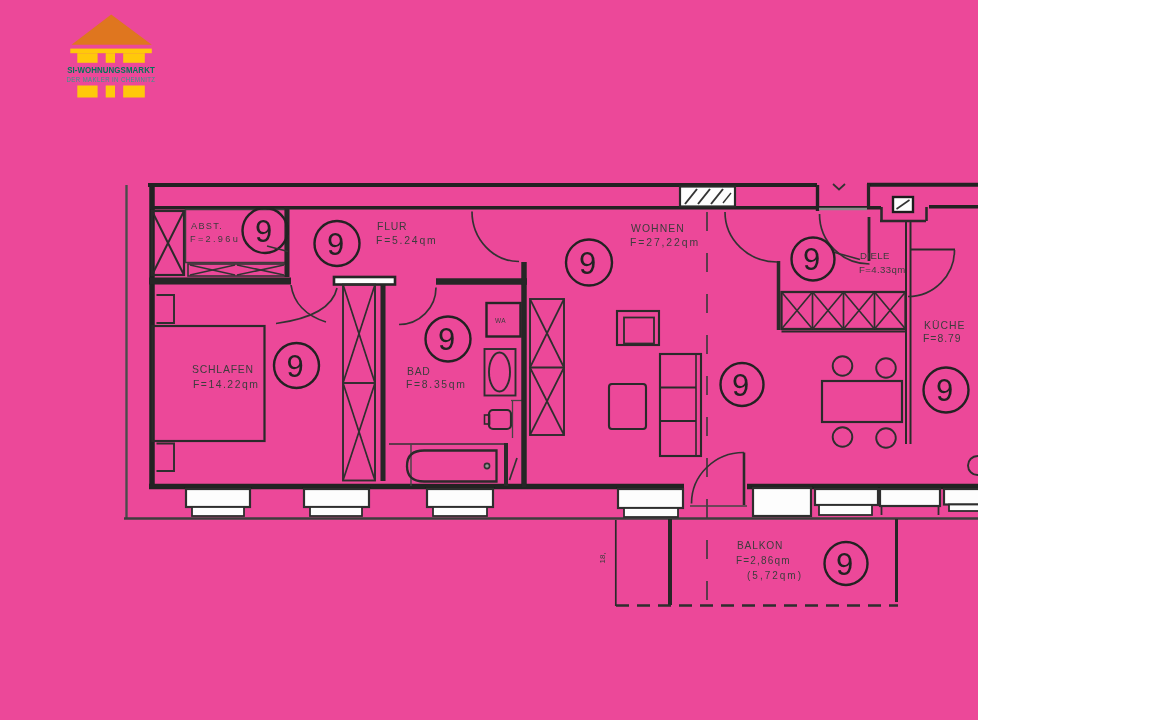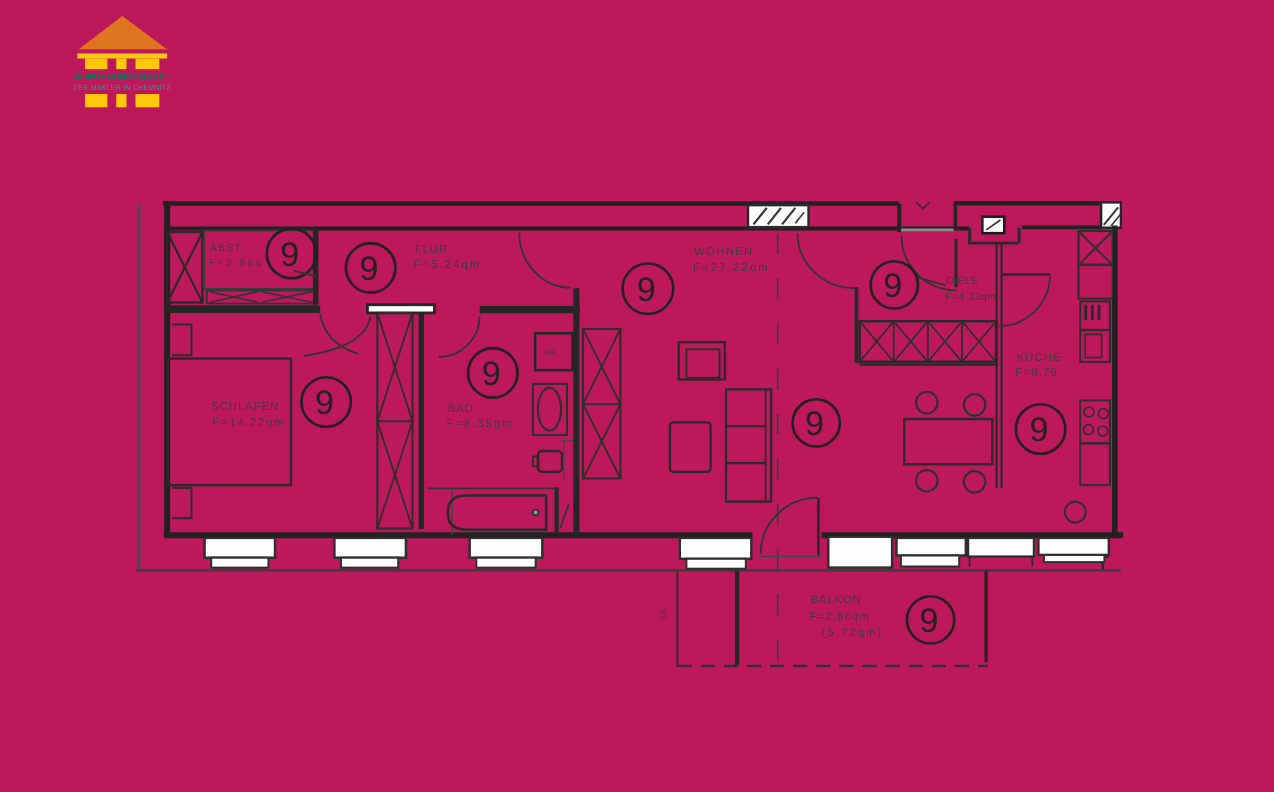--- a/index.html
+++ b/index.html
@@ -1,16 +1,16 @@
 <!DOCTYPE html>
 <html><head>
 <meta charset="utf-8">
 <style>
   html,body{margin:0;padding:0;background:#ffffff;}
-  #canvas{position:relative;width:1158px;height:720px;background:#be185d;overflow:hidden;}
+  #canvas{position:relative;width:978px;height:720px;background:#ec4899;overflow:hidden;}
   svg{position:absolute;top:0;left:0;}
   text{font-family:"Liberation Sans",sans-serif;}
   #plan text{fill:#3c3c3c;}
   #plan text.num{fill:#222222;}
 </style>
 </head>
 <body>
 <div id="canvas">
 <svg width="1158" height="720" viewBox="0 0 1158 720">
 <defs>

